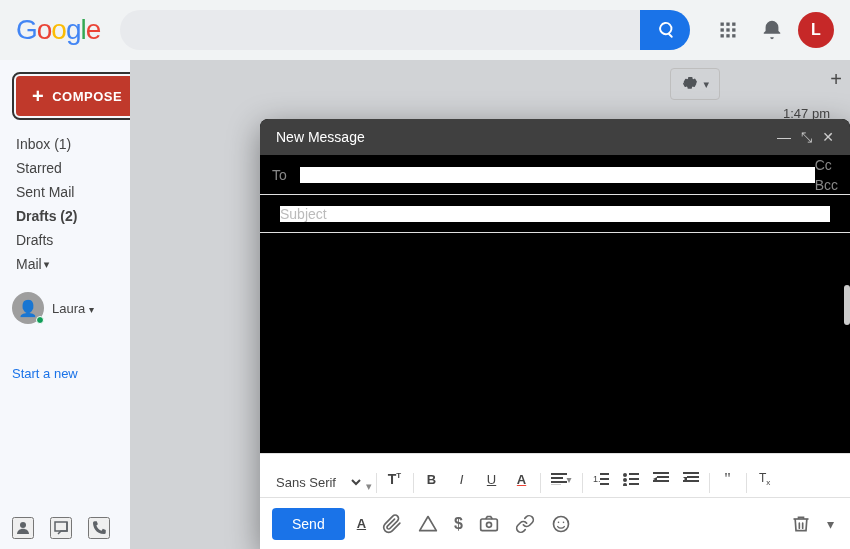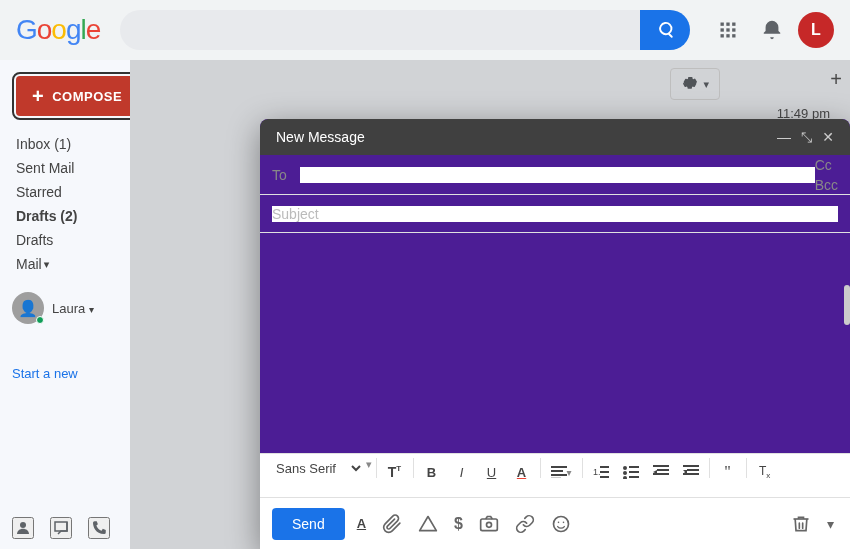--- a/index.html
+++ b/index.html
@@ -250,21 +250,21 @@
       font-size: 18px;
       color: #5f6368;
     }
 
     
     .compose-overlay {
       position: absolute;
       bottom: 0;
       right: 0;
       width: 590px;
-      background: #4c1d95;
+      background: #000000;
       border-radius: 8px 8px 0 0;
       box-shadow: 0 8px 32px rgba(0,0,0,0.4);
       z-index: 100;
       display: flex;
       flex-direction: column;
       overflow: hidden;
     }
 
     
     .compose-header {
@@ -323,21 +323,21 @@
       cursor: pointer;
       display: flex;
       gap: 4px;
       flex-direction: column;
     }
     .cc-bcc span { cursor: pointer; }
 
     
     .subject-row {
       border-bottom: 1px solid #e0e0e0;
-      padding: 6px 12px;
+      padding: 6px 20px;
       height: 38px;
       display: flex;
       align-items: center;
     }
     .subject-input {
       border: none;
       outline: none;
       width: 100%;
       font-size: 14px;
       color: #333;
@@ -353,21 +353,21 @@
       font-size: 14px;
       color: #333;
       overflow-y: auto;
     }
 
     
     .format-toolbar {
       border-top: 1px solid #e0e0e0;
       padding: 4px 8px;
       display: flex;
-      align-items: flex-start;
+      align-items: flex-end;
       gap: 2px;
       background: white;
       flex-wrap: nowrap;
       height: 44px;
     }
     .fmt-btn {
       background: none;
       border: none;
       cursor: pointer;
       padding: 4px 6px;
@@ -515,24 +515,24 @@
   <div class="sidebar">
     <button class="compose-btn">
       <span style="font-size:20px;line-height:1">+</span>
       <span>COMPOSE</span>
     </button>
 
     <a class="nav-item">
       <span>Inbox (1)</span>
     </a>
     <a class="nav-item">
-      <span>Sent Mail</span>
+      <span>Starred</span>
     </a>
     <a class="nav-item">
-      <span>Starred</span>
+      <span>Sent Mail</span>
     </a>
     <a class="nav-item bold">
       <span>Drafts (2)</span>
     </a>
     <a class="nav-item">
       <span>Drafts</span>
     </a>
     <a class="nav-item" style="display:flex;align-items:center;gap:2px;">
       <span>Mail</span>
       <span style="font-size:11px;">▾</span>
@@ -582,21 +582,21 @@
       <button class="gear-btn">
         <svg width="18" height="18" viewBox="0 0 24 24">
             <path d="M12 8a4 4 0 1 1 0 8 4 4 0 0 1 0-8zm6.93 2.14l1.07.62a1 1 0 0 1 .36 1.37l-2 3.46a1 1 0 0 1-1.37.36l-1.08-.62a6.9 6.9 0 0 1-1.3.75v1.25a1 1 0 0 1-1 1h-4a1 1 0 0 1-1-1v-1.25a6.9 6.9 0 0 1-1.3-.75l-1.08.62a1 1 0 0 1-1.37-.36l-2-3.46a1 1 0 0 1 .36-1.37l1.07-.62A7 7 0 0 1 5 12a7 7 0 0 1 .07-1.14L4 10.24a1 1 0 0 1-.36-1.37l2-3.46a1 1 0 0 1 1.37-.36l1.08.62a6.9 6.9 0 0 1 1.3-.75V3.63a1 1 0 0 1 1-1h4a1 1 0 0 1 1 1v1.25a6.9 6.9 0 0 1 1.3.75l1.08-.62a1 1 0 0 1 1.37.36l2 3.46a1 1 0 0 1-.36 1.37l-1.07.62C18.97 11.08 19 11.54 19 12c0 .46-.03.92-.07 1.14z" fill="#5f6368"></path>
           </svg>
         <span style="font-size:11px;">▾</span>
       </button>
     </div>
 
     <div style="position:absolute;right:0;top:30px;padding:8px 12px;text-align:right;">
       <div class="right-panel" style="width:auto;position:static;">
-        <div class="time">11:49 pm</div>
+        <div class="time">1:47 pm</div>
         <div class="date">Nov 4</div>
         <div class="activity">activity: 5 days ago</div>
         <a class="details-link">Details</a>
       </div>
     </div>
 
     <button class="add-btn" style="right:8px;top:8px;position:absolute;">
       <span>+</span>
     </button>
 

